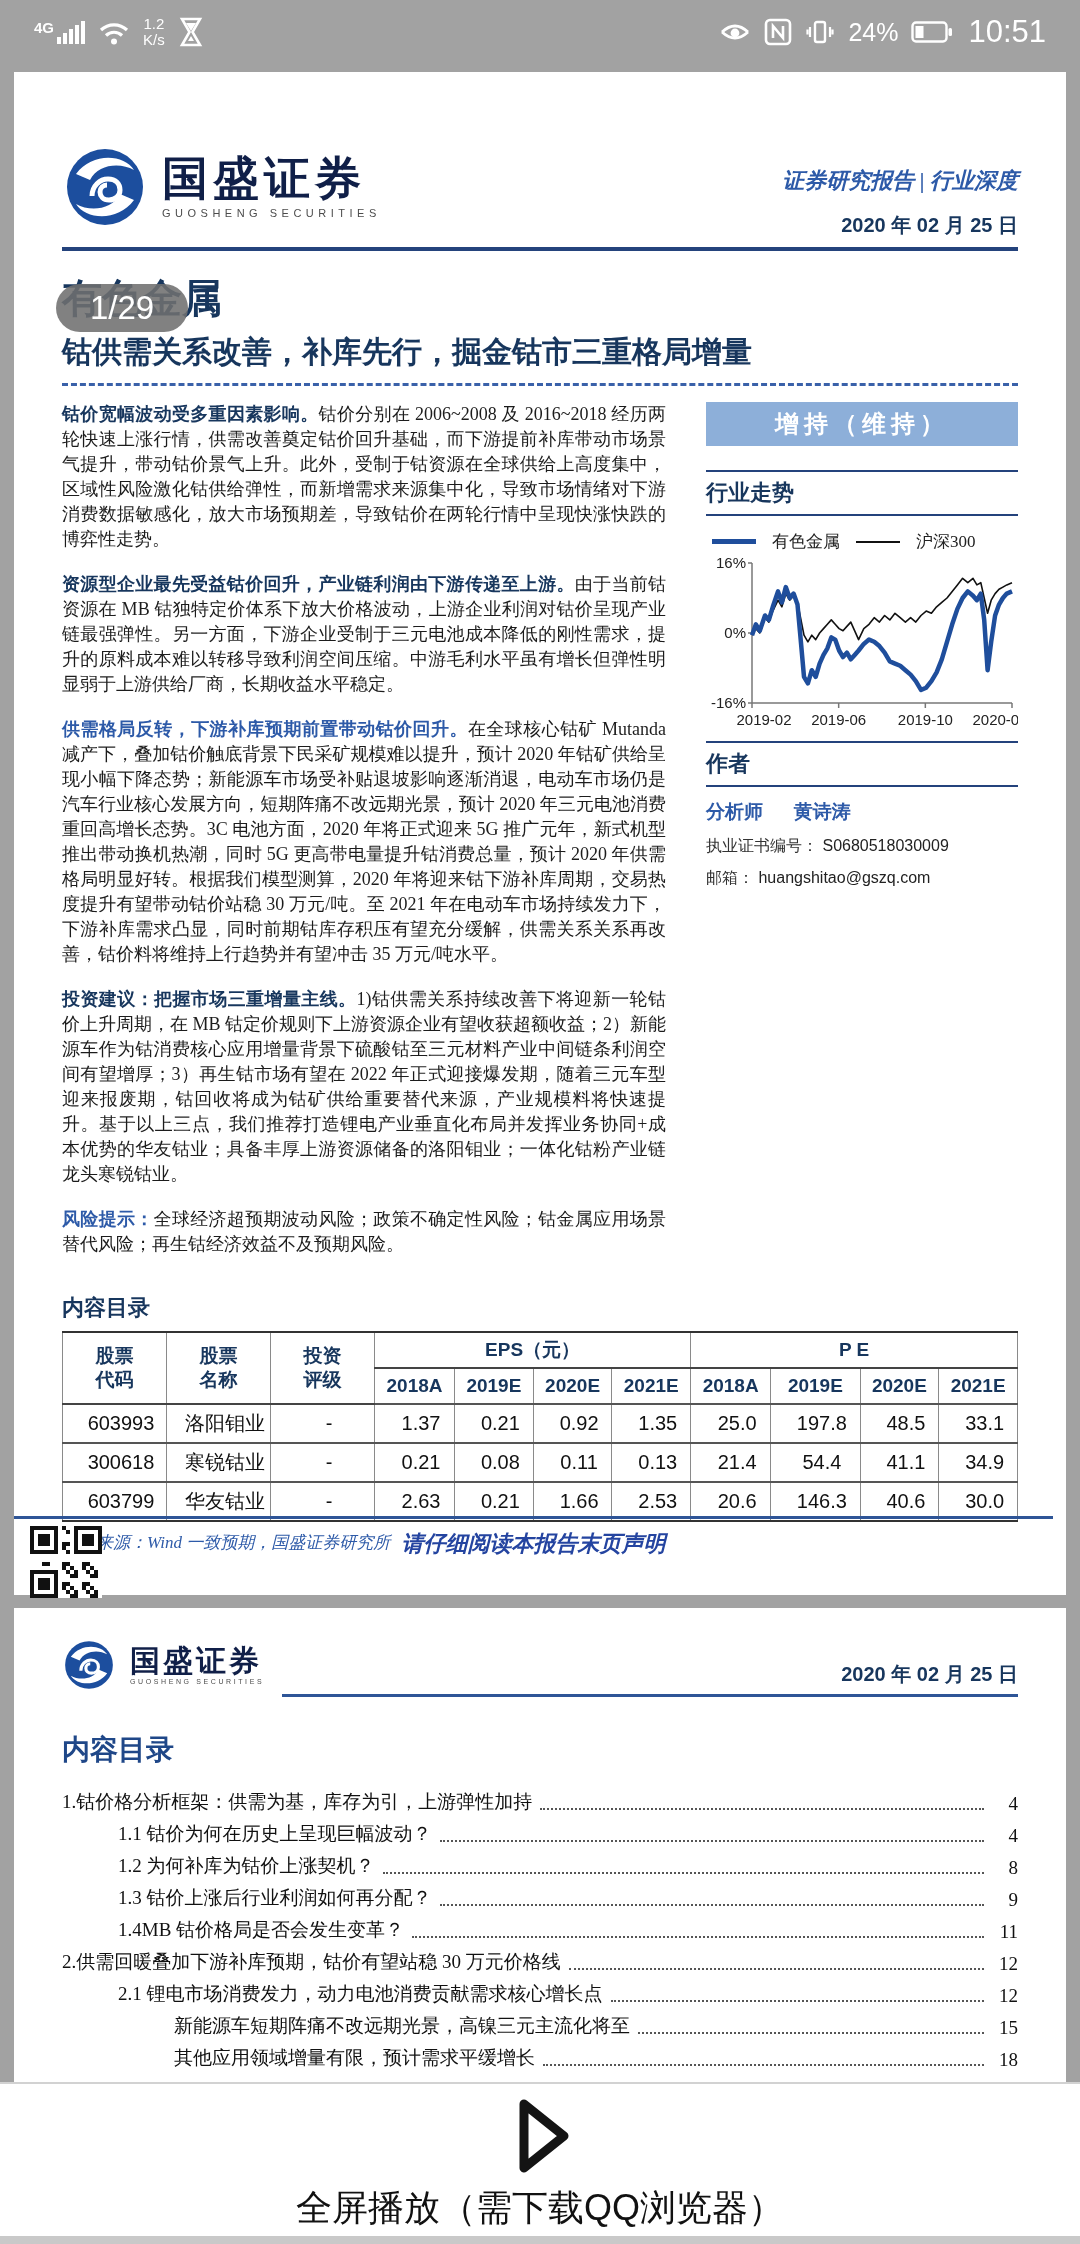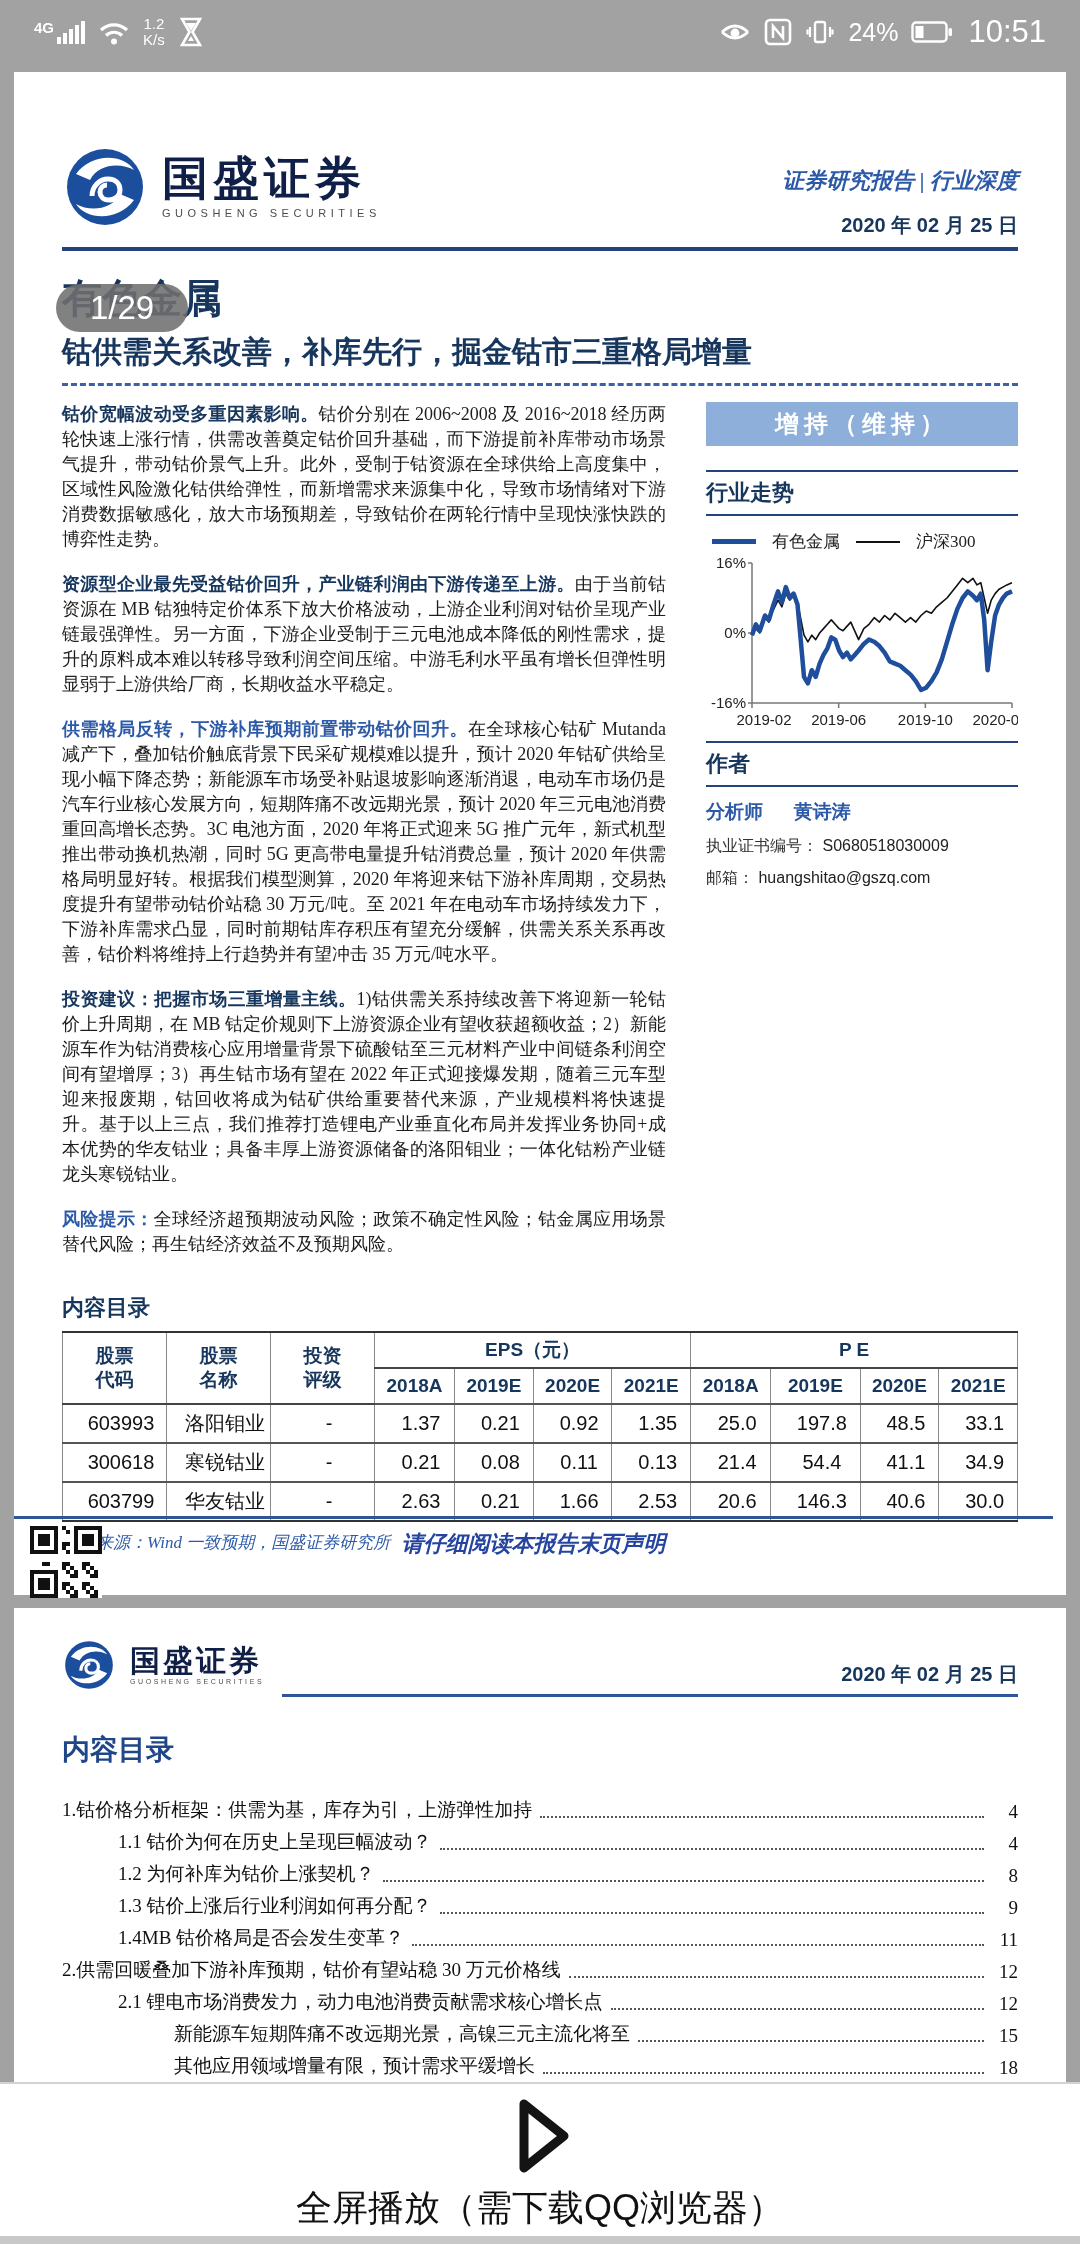--- a/index.html
+++ b/index.html
@@ -58,21 +58,21 @@
 .stocks td{font-size:20px;color:#111;padding-left:15px;}
 .source-note{margin-top:9px;font-size:17px;color:#2d5aa8;font-style:italic;font-family:"Liberation Serif",serif;}
 .p1-footer{position:absolute;left:0;right:13px;bottom:0;height:79px;border-top:3px solid #2e5597;}
 .qr{position:absolute;left:16px;top:7px;}
 .footer-note{text-align:center;margin-top:10px;font-size:22px;color:#2444a0;font-style:italic;font-weight:bold;font-family:"Liberation Serif",serif;}
 #page2{position:relative;margin:13px 14px 0;height:474px;background:#fff;padding:0 48px;}
 .p2-header{display:flex;justify-content:space-between;align-items:flex-end;padding-top:30px;}
 .p2-date{color:#17365d;font-size:20px;font-weight:bold;padding-bottom:4px;}
 .p2rule{height:3px;background:#2e5597;margin-left:220px;margin-top:2px;}
 .toc-head{margin-top:34px;font-size:28px;font-weight:bold;color:#1f4788;font-family:"Liberation Serif",serif;}
-.toc{margin-top:28px;}
+.toc{margin-top:20px;}
 .toc-row{display:flex;align-items:flex-end;font-family:"Liberation Serif",serif;font-size:19px;color:#111;margin-bottom:6px;}
 .toc-row .t{white-space:nowrap;}
 .toc-row .leader{flex:1;border-bottom:2px dotted #555;margin:0 6px 5px 8px;}
 .toc-row .pg{min-width:28px;text-align:right;}
 .toc-row.lv1{padding-left:56px;}
 .toc-row.lv2{padding-left:112px;}
 
 #player{background:#fff;border-top:2px solid #d2d2d2;height:154px;display:flex;flex-direction:column;align-items:center;}
 .play-btn{margin-top:4px;cursor:pointer;}
 .play-cap{font-size:36px;color:#111;margin-top:0;}

